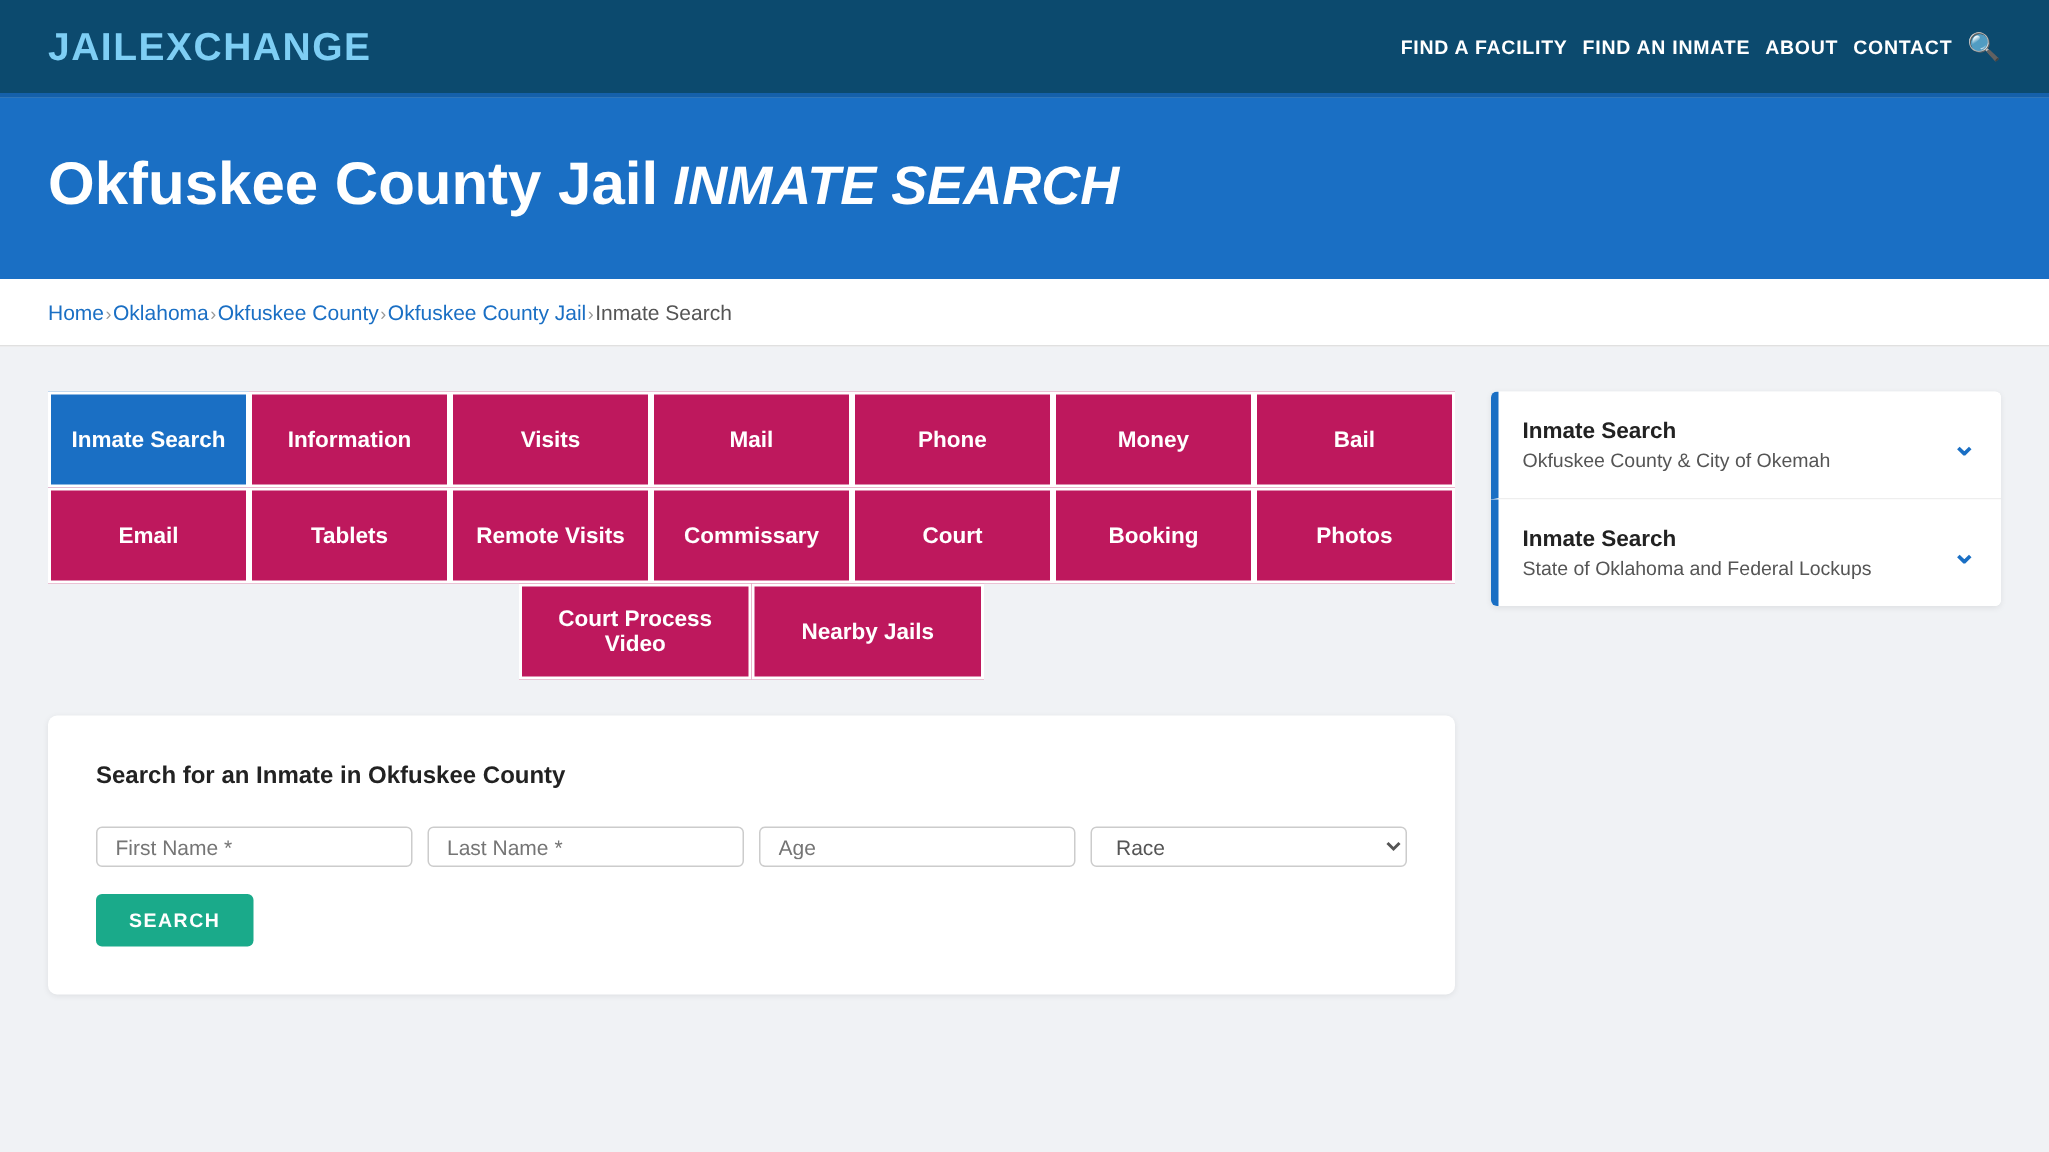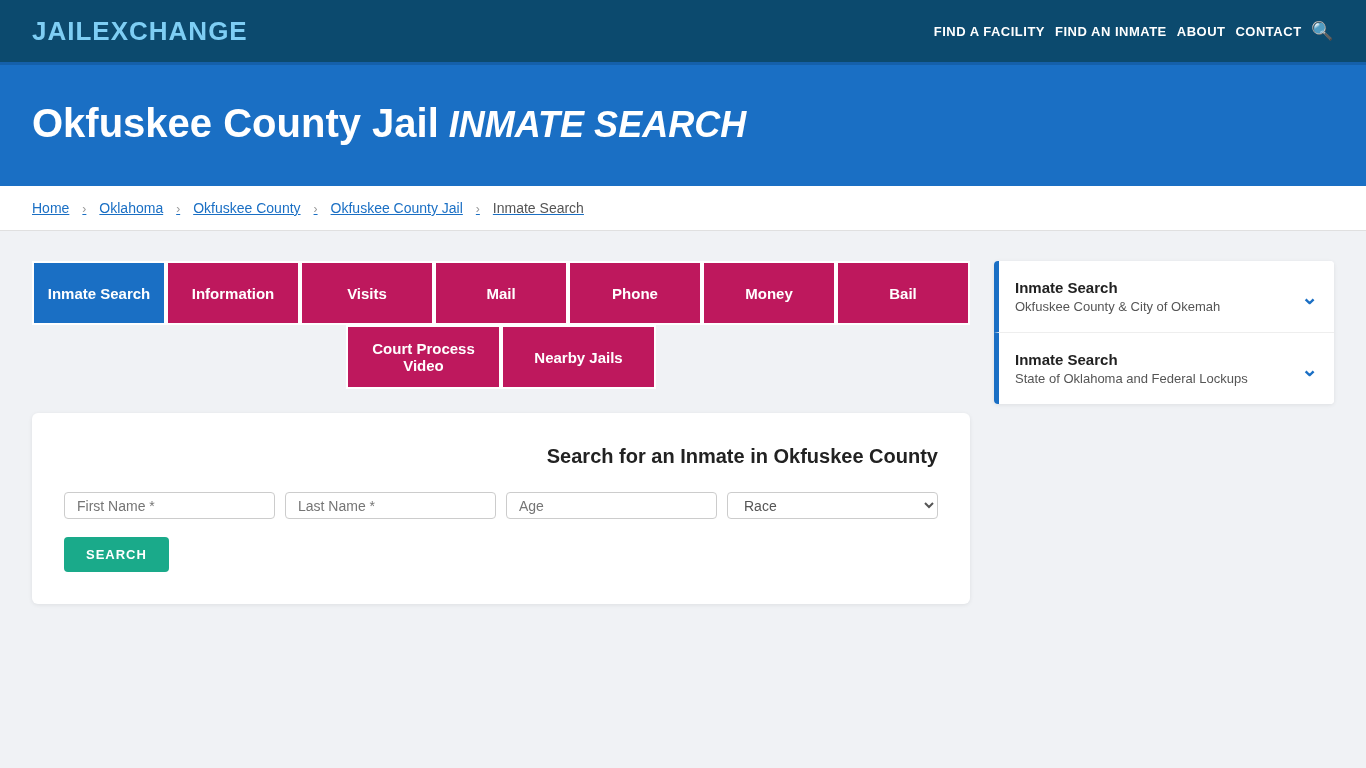--- a/index.html
+++ b/index.html
@@ -65,25 +65,24 @@
 
     
     .breadcrumb-bar {
       background: #fff;
       padding: 14px 32px;
       border-bottom: 1px solid #e0e0e0;
     }
     .breadcrumb {
       display: flex;
       align-items: flex-end;
-      gap: 13px;
+      gap: 1px;
       font-size: 14px;
       color: #1a6fc4;
       flex-wrap: wrap;
-      text-decoration: underline;
     }
     .breadcrumb-sep {
       color: #999;
       font-size: 12px;
     }
     .breadcrumb-item {
       color: #1a6fc4;
       cursor: pointer;
     }
     .breadcrumb-item.active {
@@ -153,23 +152,23 @@
     }
 
     
     .search-panel {
       background: #fff;
       border-radius: 6px;
       padding: 32px 32px 32px 32px;
       box-shadow: 0 1px 4px rgba(0,0,0,0.08);
     }
     .search-title {
-      font-size: 20px;
-      font-weight: 700;
-      text-align: right;
+      font-size: 16px;
+      font-weight: 700;
+      text-align: left;
       margin-bottom: 24px;
       color: #222;
     }
     .search-fields {
       display: flex;
       gap: 10px;
       margin-bottom: 18px;
       flex-wrap: wrap;
     }
     .search-fields input, .search-fields select {
@@ -283,20 +282,29 @@
       <div class="btn-row">
         <div class="nav-btn active">Inmate Search</div>
         <div class="nav-btn">Information</div>
         <div class="nav-btn">Visits</div>
         <div class="nav-btn">Mail</div>
         <div class="nav-btn">Phone</div>
         <div class="nav-btn">Money</div>
         <div class="nav-btn">Bail</div>
       </div>
 
+      <div class="btn-row">
+        <div class="nav-btn">Email</div>
+        <div class="nav-btn">Tablets</div>
+        <div class="nav-btn">Remote Visits</div>
+        <div class="nav-btn">Commissary</div>
+        <div class="nav-btn">Court</div>
+        <div class="nav-btn">Booking</div>
+        <div class="nav-btn">Photos</div>
+      </div>
 
       <div class="btn-row-3">
         <div class="nav-btn">Court Process Video</div>
         <div class="nav-btn">Nearby Jails</div>
       </div>
     </div>
 
     <div class="search-panel">
       <div class="search-title">Search for an Inmate in Okfuskee County</div>
       <div class="search-fields">

